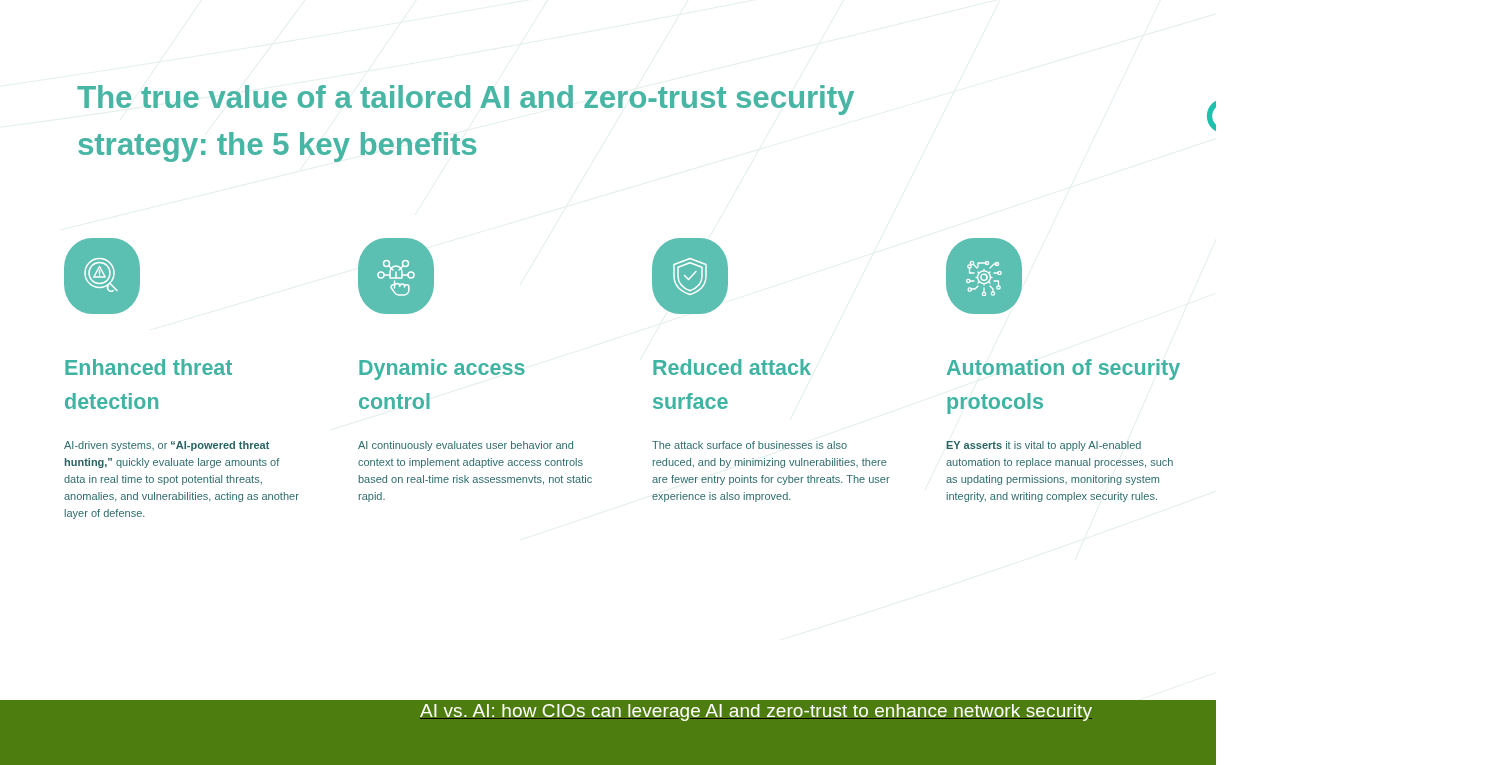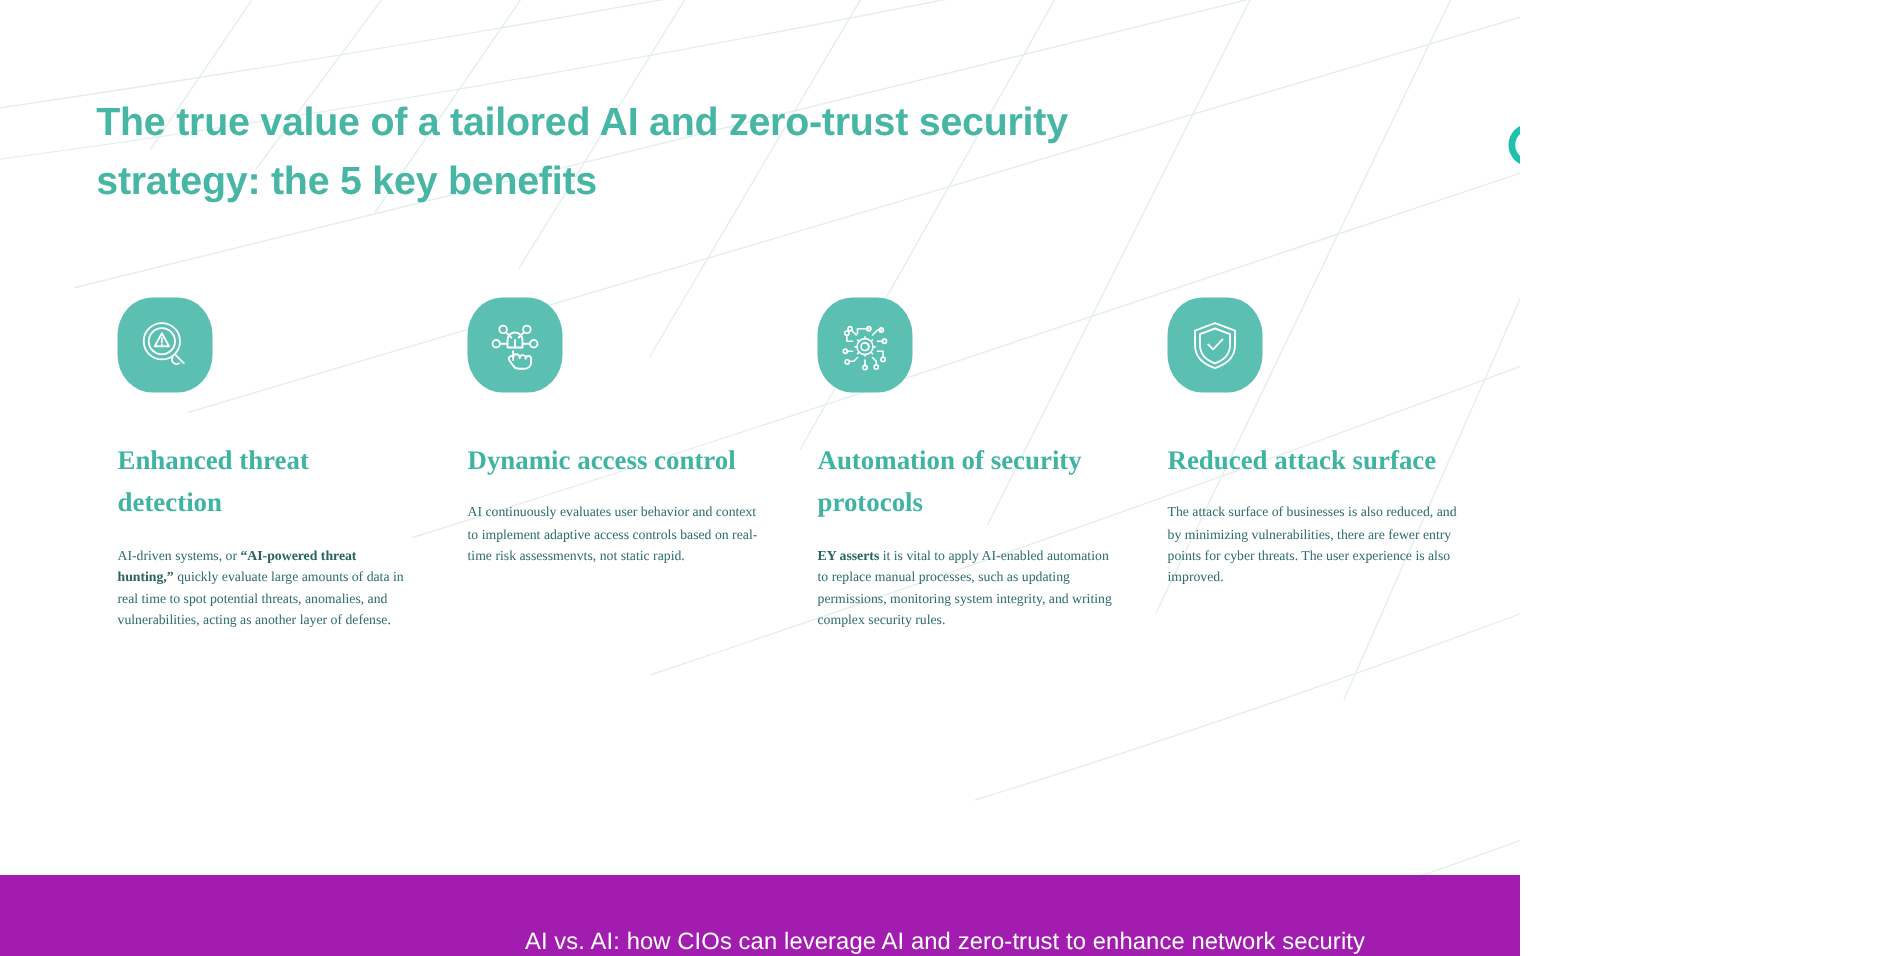--- a/index.html
+++ b/index.html
@@ -75,27 +75,26 @@
     font-weight: bold;
     color: #1fc0ae;
     margin-left: 1px;
     margin-top: 6px;
     letter-spacing: 0.3px;
   }
 
   
   .columns {
     position: absolute;
-    left: 94px;
+    left: 64px;
     top: 238px;
     width: 1370px;
     display: flex;
-    gap: 0;
+    gap: 14px;
     z-index: 2;
-    font-family: Liberation Serif, serif;
   }
 
   .col {
     width: 280px;
     flex: 0 0 280px;
     padding-right: 42px;
   }
   .col:nth-child(4) { width: 282px; flex: 0 0 282px; }
   .col:nth-child(5) { width: 270px; flex: 0 0 270px; padding-right: 0; }
 
@@ -128,25 +127,26 @@
 
   .col-body b { font-weight: bold; color: #2a6363; }
 
   
   .footer {
     position: absolute;
     left: 0;
     bottom: 0;
     width: 1512px;
     height: 65px;
-    background: #a21caf;
+    background: #4d7c0f;
     display: flex;
-    align-items: flex-end;
+    align-items: flex-start;
     justify-content: center;
     z-index: 4;
+    text-decoration: underline;
   }
 
   .footer-text {
     font-size: 19px;
     color: #ffffff;
     letter-spacing: 0.1px;
   }
 </style>
 </head>
 <body>
@@ -239,20 +239,34 @@
           </g>
         </svg>
       </div>
       <div class="col-title">Dynamic access control</div>
       <div class="col-body">AI continuously evaluates user behavior and context to implement adaptive access controls based on real-time risk assessmenvts, not static rapid.</div>
     </div>
 
     <div class="col">
       <div class="icon-tile">
         <svg width="42" height="42" viewBox="0 0 42 42" aria-hidden="true">
+          <g fill="none" stroke="#ffffff" stroke-width="1.5" stroke-linecap="round" stroke-linejoin="round">
+            <path d="M 21 3.5 L 37 9.5 L 37 21 C 37 30.5 30 36.5 21 39.5 C 12 36.5 5 30.5 5 21 L 5 9.5 Z"></path>
+            <path d="M 21 7.8 L 33 12.3 L 33 21 C 33 28.5 27.6 33.3 21 35.7 C 14.4 33.3 9 28.5 9 21 L 9 12.3 Z"></path>
+            <path d="M 15.5 20.5 L 19.5 24.5 L 27 16.5"></path>
+          </g>
+        </svg>
+      </div>
+      <div class="col-title">Reduced attack surface</div>
+      <div class="col-body">The attack surface of businesses is also reduced, and by minimizing vulnerabilities, there are fewer entry points for cyber threats. The user experience is also improved.</div>
+    </div>
+
+    <div class="col">
+      <div class="icon-tile">
+        <svg width="42" height="42" viewBox="0 0 42 42" aria-hidden="true">
           <g fill="none" stroke="#ffffff" stroke-width="1.3" stroke-linecap="round" stroke-linejoin="round">
             <path d="M 21 14.5 L 21 15.8 M 27 17 L 26 18 M 29 22.5 L 27.5 22.5 M 27 28 L 26 27 M 21 30 L 21 28.5 M 15 28 L 16 27 M 13 22.5 L 14.5 22.5 M 15 17 L 16 18"></path>
             <circle cx="21" cy="22.3" r="6.4"></circle>
             <circle cx="21" cy="22.3" r="3.1"></circle>
             <path d="M 21 19.4 a 3.1 3.1 0 0 1 2.4 4.9"></path>
             <path d="M 15 12 L 15 8 L 24 8 M 27 13 L 31 9 L 34 9 M 31 18 L 35.5 18 M 31 26 L 35.5 26 L 35.5 31 M 27 31 L 30 34 L 30 37 M 21 33 L 21 37.5 M 15 31 L 12 34 L 8 34 M 11 26 L 6.5 26 M 11 18 L 6.5 18 L 6.5 13 M 14 13 L 10 9"></path>
             <circle cx="24" cy="8" r="1.7"></circle>
             <circle cx="34" cy="9" r="1.7"></circle>
             <circle cx="36.5" cy="18" r="1.7"></circle>
             <circle cx="35.5" cy="32.5" r="1.7"></circle>
@@ -265,34 +279,20 @@
           </g>
         </svg>
       </div>
       <div class="col-title">Automation of security protocols</div>
       <div class="col-body"><b>EY asserts</b> it is vital to apply AI-enabled automation to replace manual processes, such as updating permissions, monitoring system integrity, and writing complex security rules.</div>
     </div>
 
     <div class="col">
       <div class="icon-tile">
         <svg width="42" height="42" viewBox="0 0 42 42" aria-hidden="true">
-          <g fill="none" stroke="#ffffff" stroke-width="1.5" stroke-linecap="round" stroke-linejoin="round">
-            <path d="M 21 3.5 L 37 9.5 L 37 21 C 37 30.5 30 36.5 21 39.5 C 12 36.5 5 30.5 5 21 L 5 9.5 Z"></path>
-            <path d="M 21 7.8 L 33 12.3 L 33 21 C 33 28.5 27.6 33.3 21 35.7 C 14.4 33.3 9 28.5 9 21 L 9 12.3 Z"></path>
-            <path d="M 15.5 20.5 L 19.5 24.5 L 27 16.5"></path>
-          </g>
-        </svg>
-      </div>
-      <div class="col-title">Reduced attack surface</div>
-      <div class="col-body">The attack surface of businesses is also reduced, and by minimizing vulnerabilities, there are fewer entry points for cyber threats. The user experience is also improved.</div>
-    </div>
-
-    <div class="col">
-      <div class="icon-tile">
-        <svg width="42" height="42" viewBox="0 0 42 42" aria-hidden="true">
           <g fill="none" stroke="#ffffff" stroke-width="1.4" stroke-linecap="round" stroke-linejoin="round">
             <path d="M 7 4.5 L 26 4.5 L 33 11.5 L 33 37.5 L 7 37.5 Z"></path>
             <path d="M 26 4.5 L 26 11.5 L 33 11.5"></path>
             <circle cx="14" cy="14" r="4.3"></circle>
             <path d="M 14 8.2 L 14 9.7 M 14 18.3 L 14 19.8 M 8.2 14 L 9.7 14 M 18.3 14 L 19.8 14 M 9.9 9.9 L 11 11 M 18.1 18.1 L 17 17 M 18.1 9.9 L 17 11 M 9.9 18.1 L 11 17"></path>
             <path d="M 10 32.5 L 10 27 M 13.5 32.5 L 13.5 24 M 17 32.5 L 17 26 M 20.5 32.5 L 20.5 22.5 M 24 32.5 L 24 27.5"></path>
             <path d="M 9 33.5 L 29 33.5"></path>
             <circle cx="28.5" cy="24" r="6.8"></circle>
             <path d="M 25.5 24 L 27.6 26.2 L 31.5 21.8"></path>
             <path d="M 33.4 28.9 L 38 33.5"></path>

